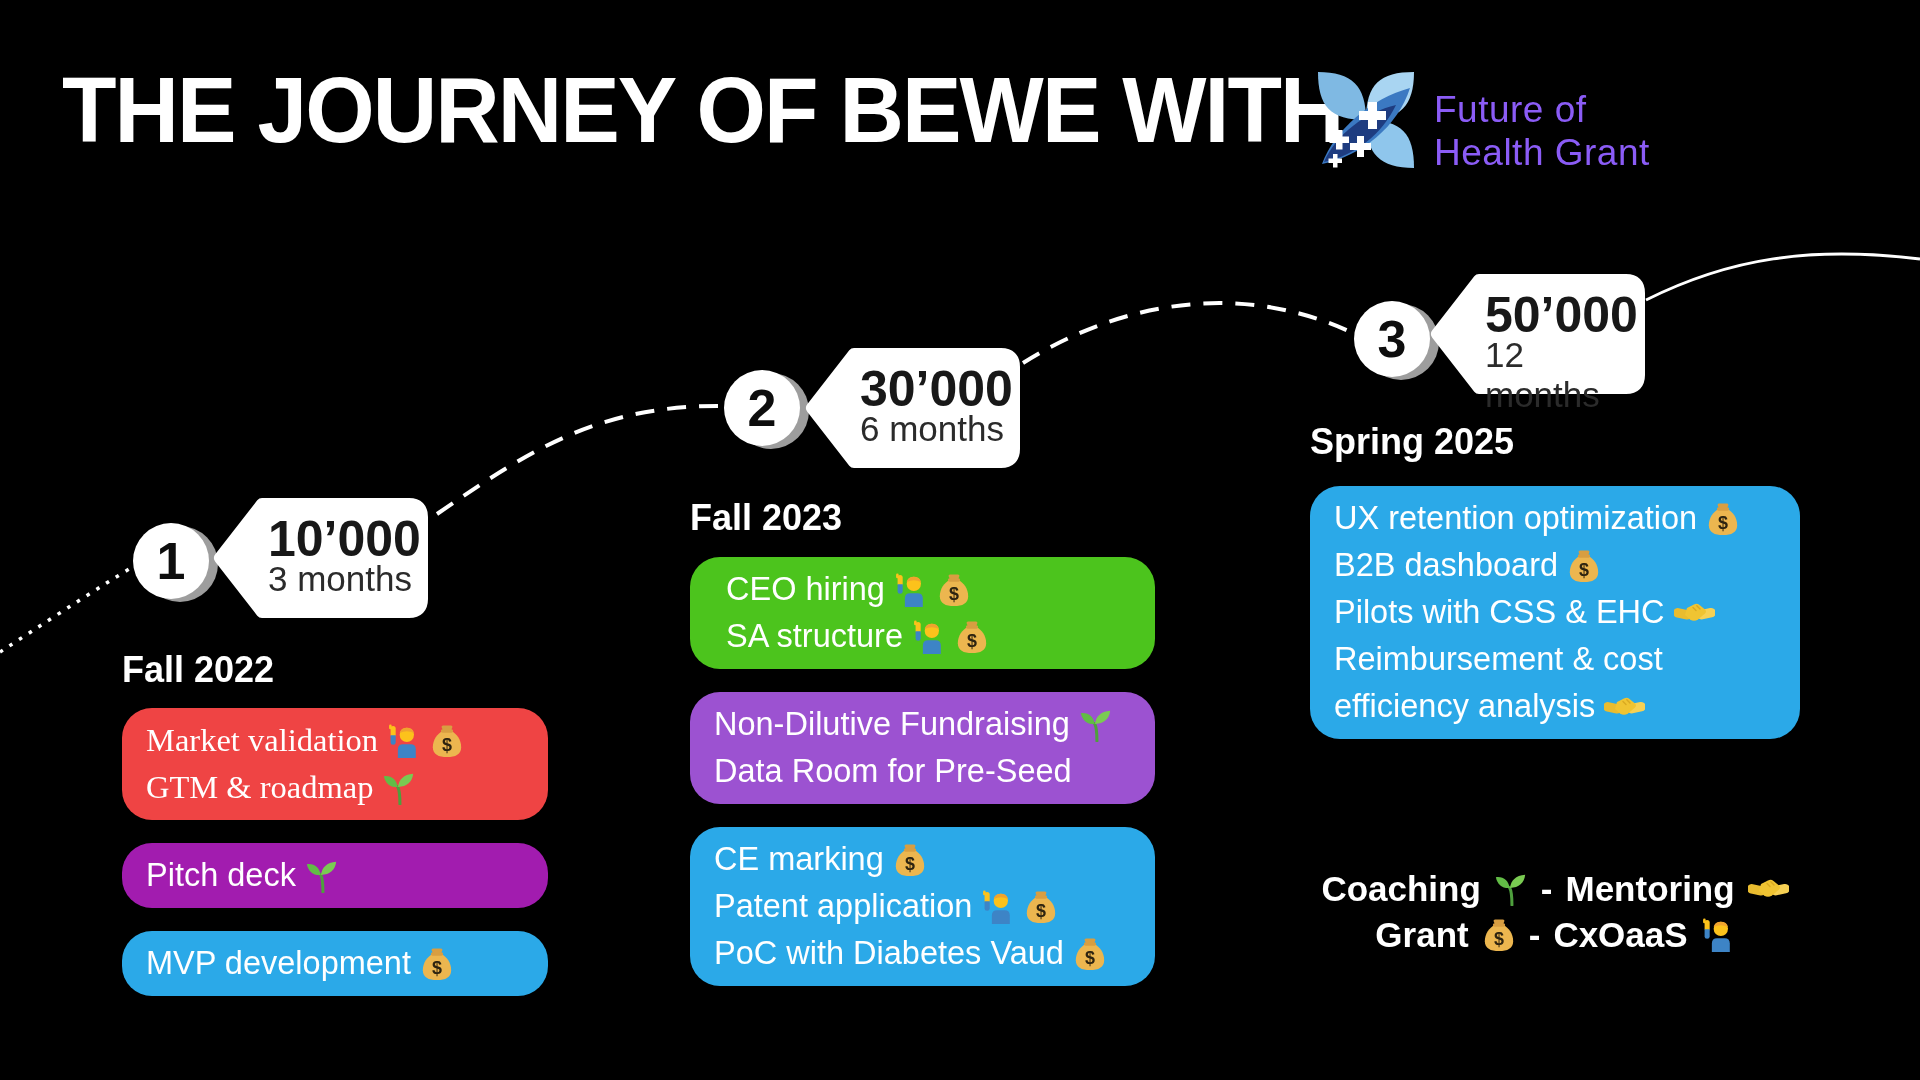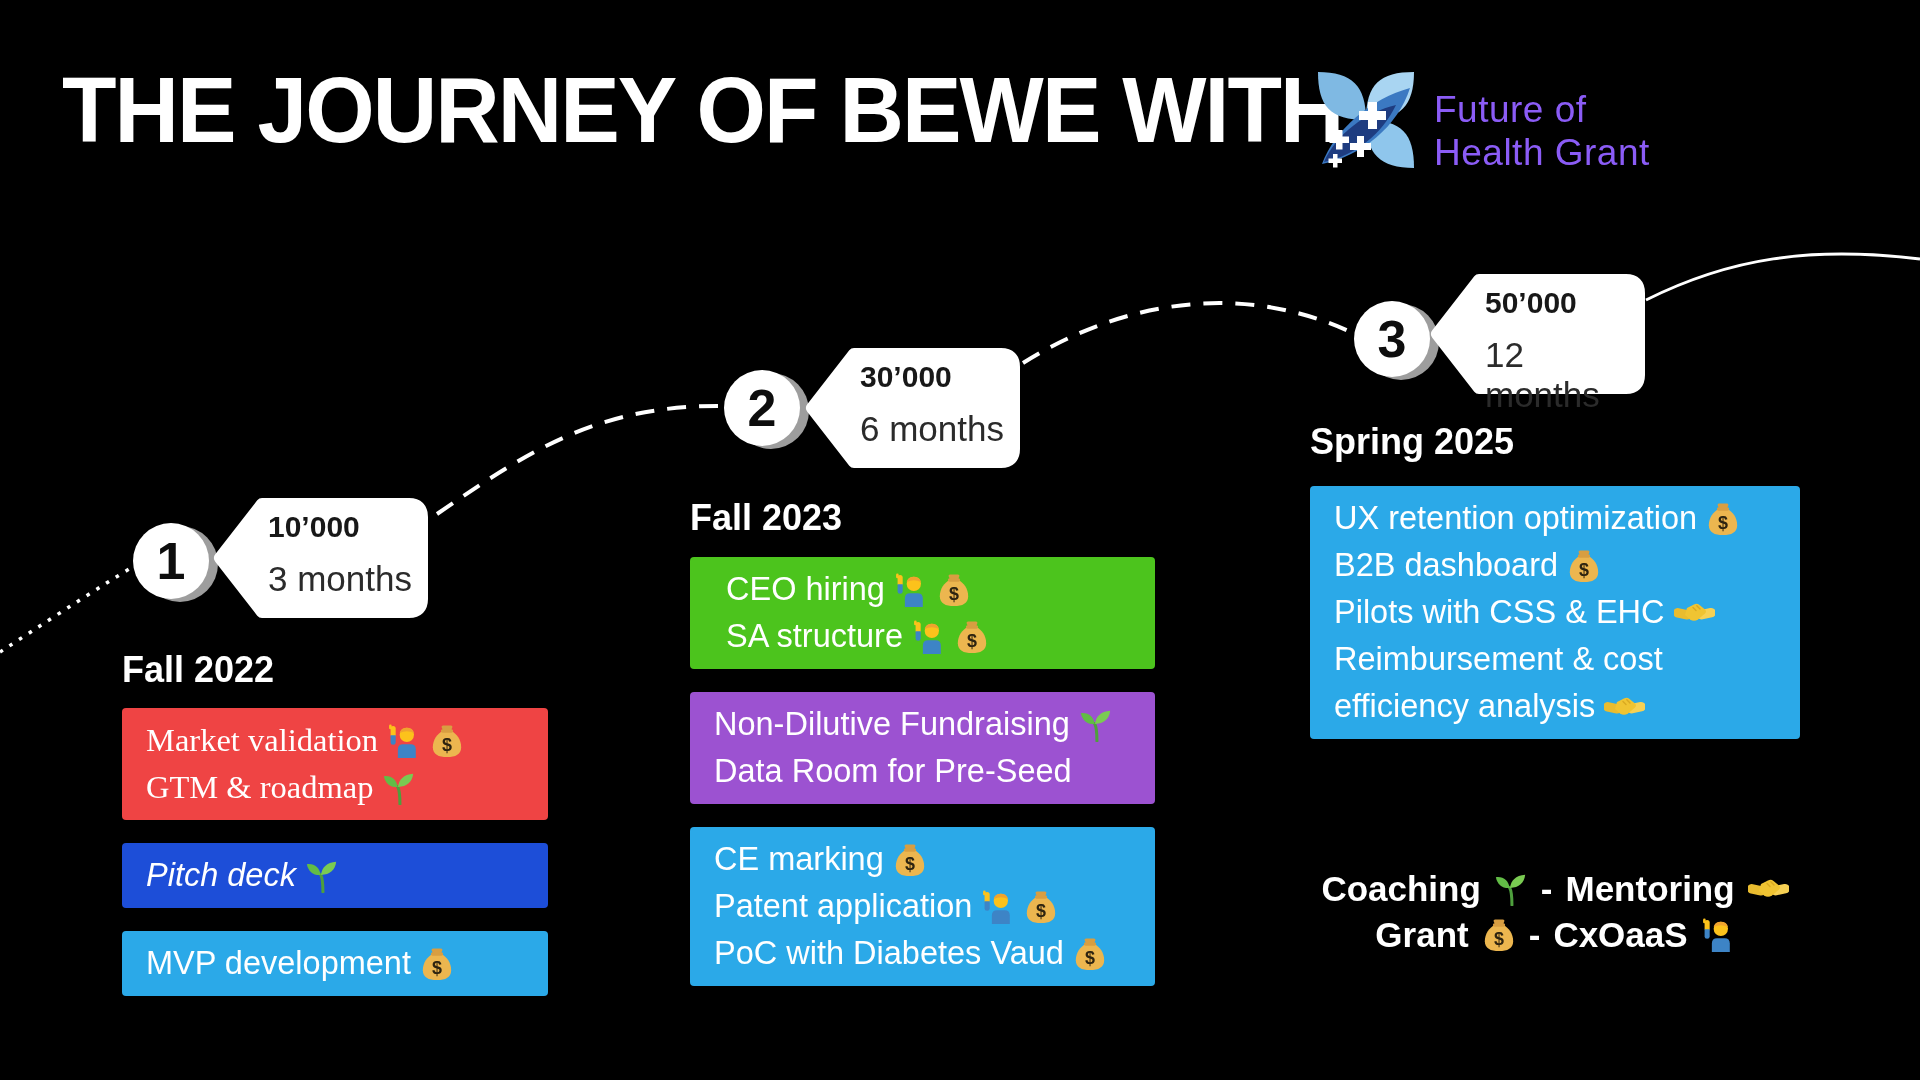--- a/index.html
+++ b/index.html
@@ -18,27 +18,27 @@
   
   .path-svg{position:absolute;left:0;top:0;z-index:1;}
 
   
   .ms-circle{position:absolute;width:76px;height:76px;border-radius:50%;background:#fff;
              box-shadow:9px 3px 0 #9d9d9d;display:flex;align-items:center;justify-content:center;
              font-size:52px;font-weight:800;color:#0d0d0d;z-index:2;}
   
   .ms-tag{position:absolute;width:218px;height:124px;z-index:3;}
   .ms-tag svg{position:absolute;left:0;top:0;}
-  .tag-amount{position:absolute;left:56px;top:14px;font-size:30px;font-weight:800;color:#181818;z-index:4;}
+  .tag-amount{position:absolute;left:56px;top:14px;font-size:50px;font-weight:800;color:#181818;z-index:4;}
   .tag-duration{position:absolute;left:56px;top:63px;font-size:35px;color:#2b2b2b;z-index:4;}
 
   .period{position:absolute;text-align:left;font-size:36px;font-weight:700;color:#fff;z-index:2;}
 
   .cards{position:absolute;z-index:2;}
-  .card{border-radius:4px;padding:9px 24px;margin-bottom:23px;color:#fff;}
+  .card{border-radius:30px;padding:9px 24px;margin-bottom:23px;color:#fff;}
   .cline{display:flex;align-items:center;gap:9px;height:47px;font-size:32.5px;white-space:nowrap;}
 
   .emo{width:34px;height:34px;flex:0 0 auto;display:inline-block;}
   .emo-handshake{width:41px;height:30px;}
 
   .legend{position:absolute;left:1290px;top:866px;width:530px;color:#fff;font-weight:700;font-size:35px;z-index:2;}
   .lrow{display:flex;justify-content:center;align-items:center;gap:13px;height:46px;white-space:nowrap;}
   .hidden-defs{position:absolute;width:0;height:0;overflow:hidden;}
 </style>
 </head>
@@ -123,21 +123,21 @@
             <use href="#sym-money-bag" xlink:href="#sym-money-bag"></use>
           </svg>
         </div>
         <div class="cline">
           <span>GTM &amp; roadmap</span>
           <svg class="emo emo-seedling">
             <use href="#sym-seedling" xlink:href="#sym-seedling"></use>
           </svg>
         </div>
       </div>
-      <div class="card" style="background: #1d4ed8; font-style: italic;">
+      <div class="card" style="background: #a21caf;">
         <div class="cline">
           <span>Pitch deck</span>
           <svg class="emo emo-seedling">
             <use href="#sym-seedling" xlink:href="#sym-seedling"></use>
           </svg>
         </div>
       </div>
       <div class="card" style="background: rgb(43, 169, 232);">
         <div class="cline">
           <span>MVP development</span>

